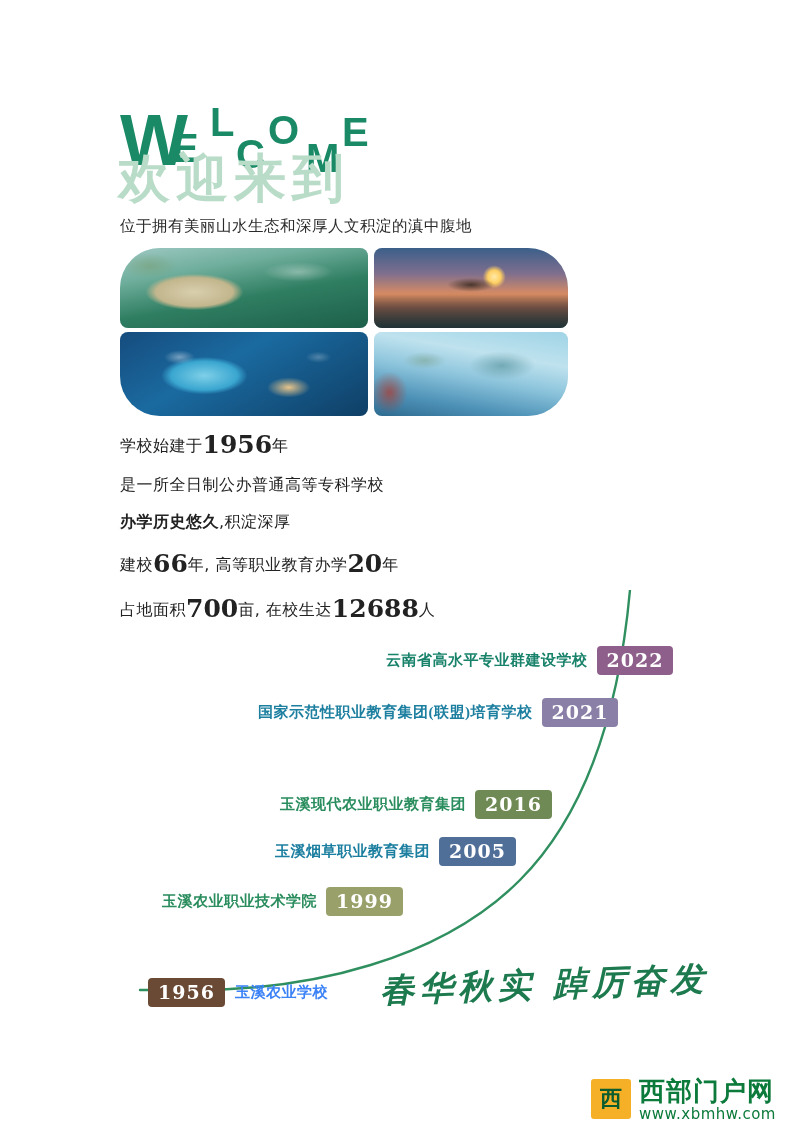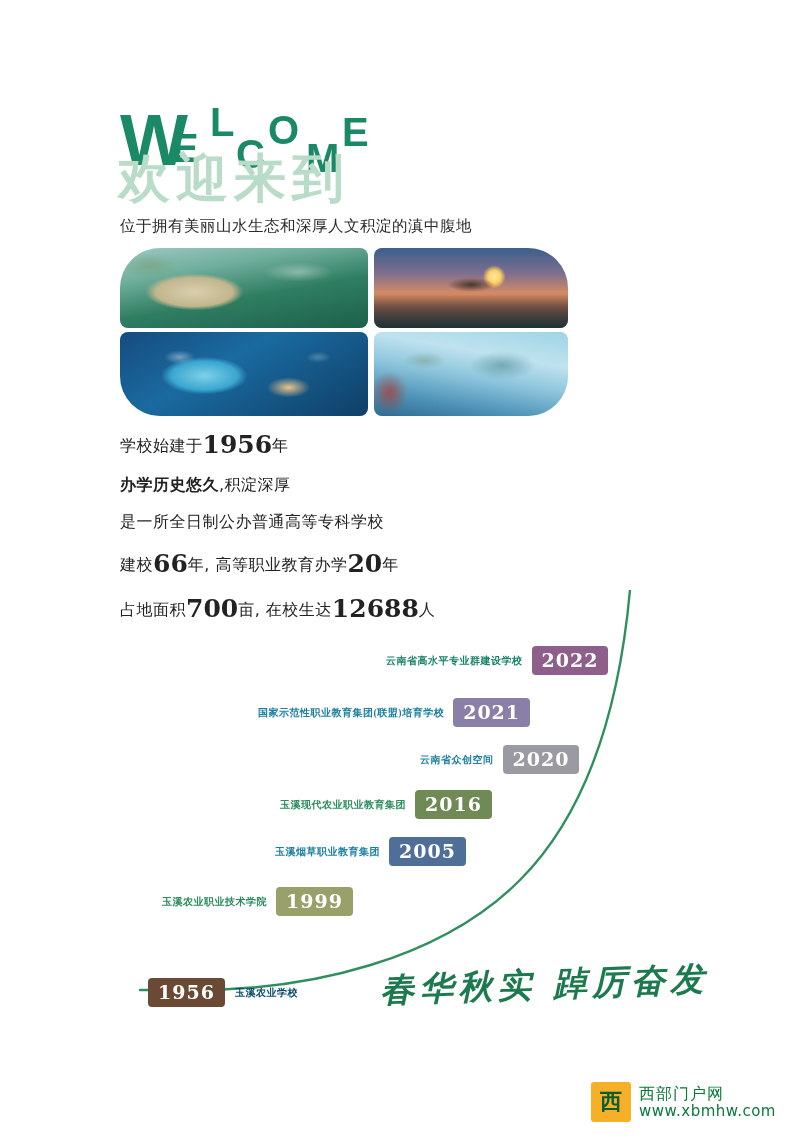--- a/index.html
+++ b/index.html
@@ -182,21 +182,21 @@
     left: 0; top: 0;
     width: 620px; height: 430px;
   }
   .tl-row {
     position: absolute;
     display: flex;
     align-items: center;
     white-space: nowrap;
   }
   .tl-label {
-    font-size: 10px;
+    font-size: 15px;
     font-weight: bold;
     letter-spacing: 0.5px;
     font-family: Liberation Serif, serif;
   }
   .tl-year {
     font-family: "DejaVu Serif", serif;
     font-weight: bold;
     font-size: 19px;
     color: #ffffff;
     padding: 3px 10px 4px 10px;
@@ -234,22 +234,22 @@
     color: #0b5c2e;
     font-weight: bold;
     font-size: 22px;
     display: flex; align-items: center; justify-content: center;
     border-radius: 3px;
     font-family: "DejaVu Serif", serif;
   }
   .wm-text { margin-left: 8px; line-height: 1.1; }
   .wm-cn {
     color: #0b7a3a;
-    font-weight: normal;
-    font-size: 16px;
+    font-weight: bold;
+    font-size: 26px;
     letter-spacing: 1px;
     font-family: "DejaVu Sans", sans-serif;
   }
   .wm-url {
     color: #0b7a3a;
     font-size: 15px;
     letter-spacing: 0.5px;
     font-family: "DejaVu Sans", sans-serif;
   }
 </style>
@@ -284,24 +284,24 @@
       </div>
     <div class="ph ph-4">
         <div class="art"></div>
       </div>
   </div>
 
   <div class="intro">
     <div class="ln ln-1">
       <span>学校始建于</span><span class="num">1956</span><span>年</span>
     </div>
+    <div class="ln ln-2">是一所全日制公办普通高等专科学校</div>
     <div class="ln ln-3">
       <span class="bold-cn">办学历史悠久</span><span>,积淀深厚</span>
     </div>
-    <div class="ln ln-2">是一所全日制公办普通高等专科学校</div>
     <div class="ln ln-4">
       <span>建校</span><span class="num">66</span><span>年, 高等职业教育办学</span><span class="num">20</span><span>年</span>
     </div>
     <div class="ln ln-5">
       <span>占地面积</span><span class="num">700</span><span>亩, 在校生达</span><span class="num">12688</span><span>人</span>
     </div>
   </div>
 
   <div class="timeline">
     <svg class="curve" viewBox="0 0 620 430">
@@ -311,44 +311,40 @@
     <div class="tl-row" style="left: 276px; top: 56px;">
       <span class="tl-label left" style="color:#18826b">云南省高水平专业群建设学校</span>
       <span class="tl-year" style="background:#8e5f8a">2022</span>
     </div>
 
     <div class="tl-row" style="left: 148px; top: 108px;">
       <span class="tl-label left" style="color:#1d7fa0">国家示范性职业教育集团(联盟)培育学校</span>
       <span class="tl-year" style="background:#8a7fa6">2021</span>
     </div>
 
-    <div class="tl-row" style="left: 310px; top: 155px;">
-      <span class="tl-label left" style="color:#1d7fa0">云南省众创空间</span>
-      <span class="tl-year" style="background:#9a9aa2">2020</span>
-    </div>
 
     <div class="tl-row" style="left: 170px; top: 200px;">
       <span class="tl-label left" style="color:#2a8d5e">玉溪现代农业职业教育集团</span>
       <span class="tl-year" style="background:#6f8a54">2016</span>
     </div>
 
     <div class="tl-row" style="left: 165px; top: 247px;">
       <span class="tl-label left" style="color:#1d7fa0">玉溪烟草职业教育集团</span>
       <span class="tl-year" style="background:#4f6f99">2005</span>
     </div>
 
     <div class="tl-row" style="left: 52px; top: 297px;">
       <span class="tl-label left" style="color:#2a8d5e">玉溪农业职业技术学院</span>
       <span class="tl-year" style="background:#9aa06a">1999</span>
     </div>
 
 
     <div class="tl-row" style="left: 38px; top: 388px;">
       <span class="tl-year first" style="background:#6b4a35">1956</span>
-      <span class="tl-label" style="color:#0c4a6e">玉溪农业学校</span>
+      <span class="tl-label" style="color:#3b82f6">玉溪农业学校</span>
     </div>
   </div>
 
   <div class="calligraphy">春华秋实  踔厉奋发</div>
 
   <div class="watermark">
     <div class="wm-logo">西</div>
     <div class="wm-text">
       <div class="wm-cn">西部门户网</div>
       <div class="wm-url">www.xbmhw.com</div>

